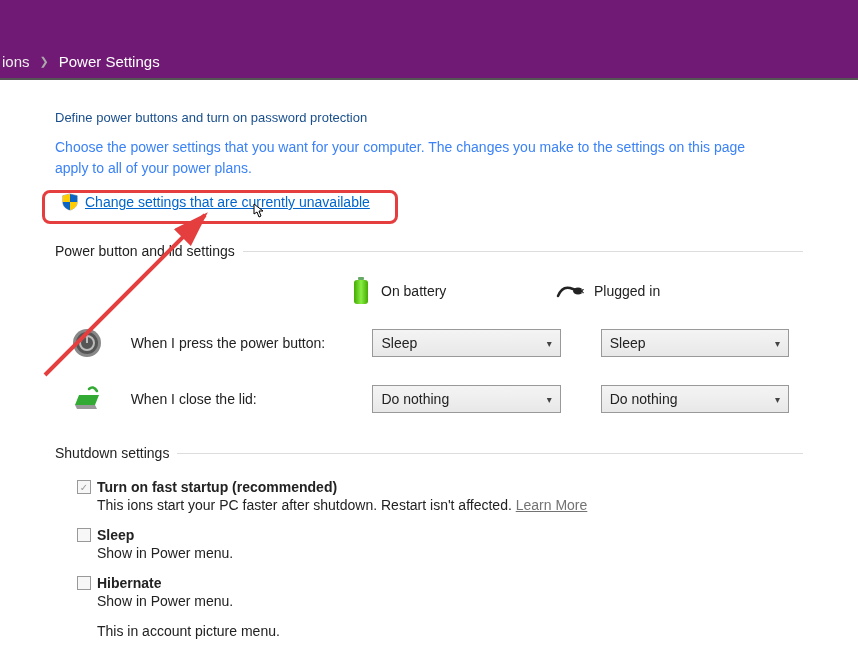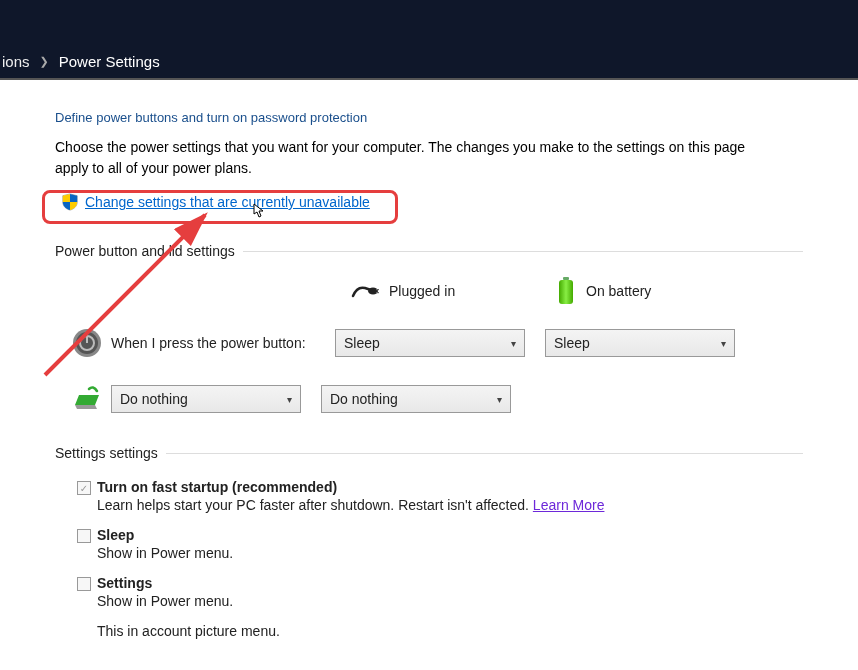--- a/index.html
+++ b/index.html
@@ -7,21 +7,21 @@
     font-family: "Segoe UI", Tahoma, sans-serif;
     font-size: 14px;
     color: #222;
     background: #fff;
     width: 858px;
     height: 670px;
     overflow: hidden;
     position: relative;
   }
   .top-black {
-    background: #0f172a;
+    background: #701a75;
     height: 78px;
     width: 100%;
     color: #fff;
     position: relative;
   }
   .breadcrumb-bar {
     position: absolute;
     bottom: 8px;
     left: 0;
     display: flex;
@@ -44,21 +44,21 @@
   }
   h1.title {
     color: #1a4f8c;
     font-weight: 400;
     font-size: 13px;
     margin-bottom: 12px;
   }
   p.desc {
     font-size: 14px;
     line-height: 1.5;
-    color: #000000;
+    color: #3b82f6;
     margin-bottom: 10px;
     max-width: 700px;
   }
   .change-link-wrap {
     display: inline-flex;
     align-items: center;
     gap: 6px;
     padding: 4px 6px;
   }
   .highlight-box {
@@ -120,55 +120,55 @@
     gap: 10px;
     width: 205px;
   }
   .col-header span.lbl { font-size: 14px; }
   .battery-icon svg { width: 20px; height: 28px; display: block; }
   .plug-icon svg { width: 28px; height: 18px; display: block; }
   .setting-row {
     display: flex;
     align-items: center;
     margin-bottom: 20px;
-    gap: 6px;
+    gap: 26px;
   }
   .setting-icon { width: 36px; height: 36px; display: flex; align-items: center; justify-content: center; margin-left: 14px; }
   .setting-label { width: 218px; font-size: 14px; }
   .dropdown {
     width: 190px;
     height: 28px;
     border: 1px solid #999;
     background: linear-gradient(#f4f4f4, #e8e8e8);
     display: flex;
     align-items: center;
     justify-content: space-between;
     padding: 0 8px;
     font-size: 14px;
     cursor: default;
     margin-right: 14px;
   }
   .dropdown .chev { font-size: 10px; color: #444; }
   .shutdown-block { margin-top: 18px; }
   .shutdown-item { margin-left: 22px; margin-bottom: 14px; }
-  .cb-line { display: flex; align-items: flex-end; gap: 6px; }
+  .cb-line { display: flex; align-items: center; gap: 6px; }
   .cb {
     width: 14px; height: 14px;
     border: 1px solid #999;
     background: #f7f7f7;
     display: inline-flex;
     align-items: center;
     justify-content: center;
     font-size: 10px;
     color: #999;
   }
   .cb.checked::after { content: "✓"; }
   .cb-label { font-size: 14px; font-weight: 600; color: #222; }
   .cb-desc { font-size: 14px; color: #222; margin-left: 20px; margin-top: 2px; }
-  .cb-desc a { color: #6d28d9; text-decoration: underline; }
+  .cb-desc a { color: #737373; text-decoration: underline; }
   .arrow-annot {
     position: absolute;
     pointer-events: none;
     left: 40px;
     top: 200px;
     z-index: 5;
   }
 </style>
 </head>
 <body>
@@ -196,47 +196,47 @@
         <path d="M2 10 L10 10 V19 C6 18 2 15 2 10 Z" fill="#0a66c2"></path>
       </svg>
     </span>
     <a href="#" class="link">Change settings that are currently unavailable</a>
   </div>
 
   
   <div class="section-label"><span>Power button and lid settings</span></div>
 
   <div class="col-headers">
-    <div class="col-header">
-      <span class="plug-icon">
-        <svg viewBox="0 0 28 18">
-          <path d="M2 14 Q6 4 14 6 L20 8" stroke="#222" stroke-width="2.5" fill="none" stroke-linecap="round"></path>
-          <ellipse cx="22" cy="9" rx="5" ry="3.5" fill="#222"></ellipse>
-          <rect x="25" y="7" width="3" height="1.2" fill="#666"></rect>
-          <rect x="25" y="10" width="3" height="1.2" fill="#666"></rect>
-        </svg>
-      </span>
-      <span class="lbl">Plugged in</span>
-    </div>
     <div class="col-header">
       <span class="battery-icon">
         <svg viewBox="0 0 20 28">
           <rect x="7" y="0" width="6" height="3" rx="1" fill="#6a6"></rect>
           <rect x="3" y="3" width="14" height="24" rx="3" fill="url(#bg)"></rect>
           <defs>
               <linearGradient id="bg" x1="0" y1="0" x2="1" y2="0">
                 <stop offset="0" stop-color="#4a0"></stop>
                 <stop offset="0.5" stop-color="#8e4"></stop>
                 <stop offset="1" stop-color="#4a0"></stop>
               </linearGradient>
             </defs>
         </svg>
       </span>
       <span class="lbl">On battery</span>
     </div>
+    <div class="col-header">
+      <span class="plug-icon">
+        <svg viewBox="0 0 28 18">
+          <path d="M2 14 Q6 4 14 6 L20 8" stroke="#222" stroke-width="2.5" fill="none" stroke-linecap="round"></path>
+          <ellipse cx="22" cy="9" rx="5" ry="3.5" fill="#222"></ellipse>
+          <rect x="25" y="7" width="3" height="1.2" fill="#666"></rect>
+          <rect x="25" y="10" width="3" height="1.2" fill="#666"></rect>
+        </svg>
+      </span>
+      <span class="lbl">Plugged in</span>
+    </div>
   </div>
 
   
   <div class="setting-row">
     <div class="setting-icon">
       <svg width="32" height="32" viewBox="0 0 32 32">
         <circle cx="16" cy="16" r="14" fill="#888"></circle>
         <circle cx="16" cy="16" r="11" fill="#555"></circle>
         <circle cx="16" cy="16" r="7" fill="none" stroke="#bbb" stroke-width="2"></circle>
         <line x1="16" y1="9" x2="16" y2="16" stroke="#bbb" stroke-width="2"></line>
@@ -256,52 +256,53 @@
   
   <div class="setting-row">
     <div class="setting-icon">
       <svg width="32" height="32" viewBox="0 0 32 32">
         <path d="M4 22 L24 22 L28 12 L8 12 Z" fill="#3a3"></path>
         <path d="M4 22 L24 22 L26 26 L6 26 Z" fill="#999"></path>
         <path d="M18 6 Q22 2 26 8" stroke="#3a3" stroke-width="2.5" fill="none" stroke-linecap="round"></path>
         <path d="M24 8 L27 9 L25 5 Z" fill="#3a3"></path>
       </svg>
     </div>
+    <div class="setting-label">When I close the lid:</div>
     <div class="dropdown">
       <span>Do nothing</span>
         <span class="chev">▾</span>
     </div>
     <div class="dropdown">
       <span>Do nothing</span>
         <span class="chev">▾</span>
     </div>
   </div>
 
   
-  <div class="section-label"><span>Settings settings</span></div>
+  <div class="section-label"><span>Shutdown settings</span></div>
 
   <div class="shutdown-block">
     <div class="shutdown-item">
       <div class="cb-line">
         <span class="cb checked"></span>
         <span class="cb-label">Turn on fast startup (recommended)</span>
       </div>
-      <div class="cb-desc"><span>Learn helps start your PC faster after shutdown. Restart isn't affected. </span><a href="#">Learn More</a></div>
+      <div class="cb-desc"><span>This ions start your PC faster after shutdown. Restart isn't affected. </span><a href="#">Learn More</a></div>
     </div>
     <div class="shutdown-item">
       <div class="cb-line">
         <span class="cb"></span>
         <span class="cb-label">Sleep</span>
       </div>
       <div class="cb-desc">Show in Power menu.</div>
     </div>
     <div class="shutdown-item">
       <div class="cb-line">
         <span class="cb"></span>
-        <span class="cb-label">Settings</span>
+        <span class="cb-label">Hibernate</span>
       </div>
       <div class="cb-desc">Show in Power menu.</div>
     </div>
     <div class="shutdown-item">
       <div class="cb-desc">This in account picture menu.</div>
     </div>
   </div>
 
 </div>
 

